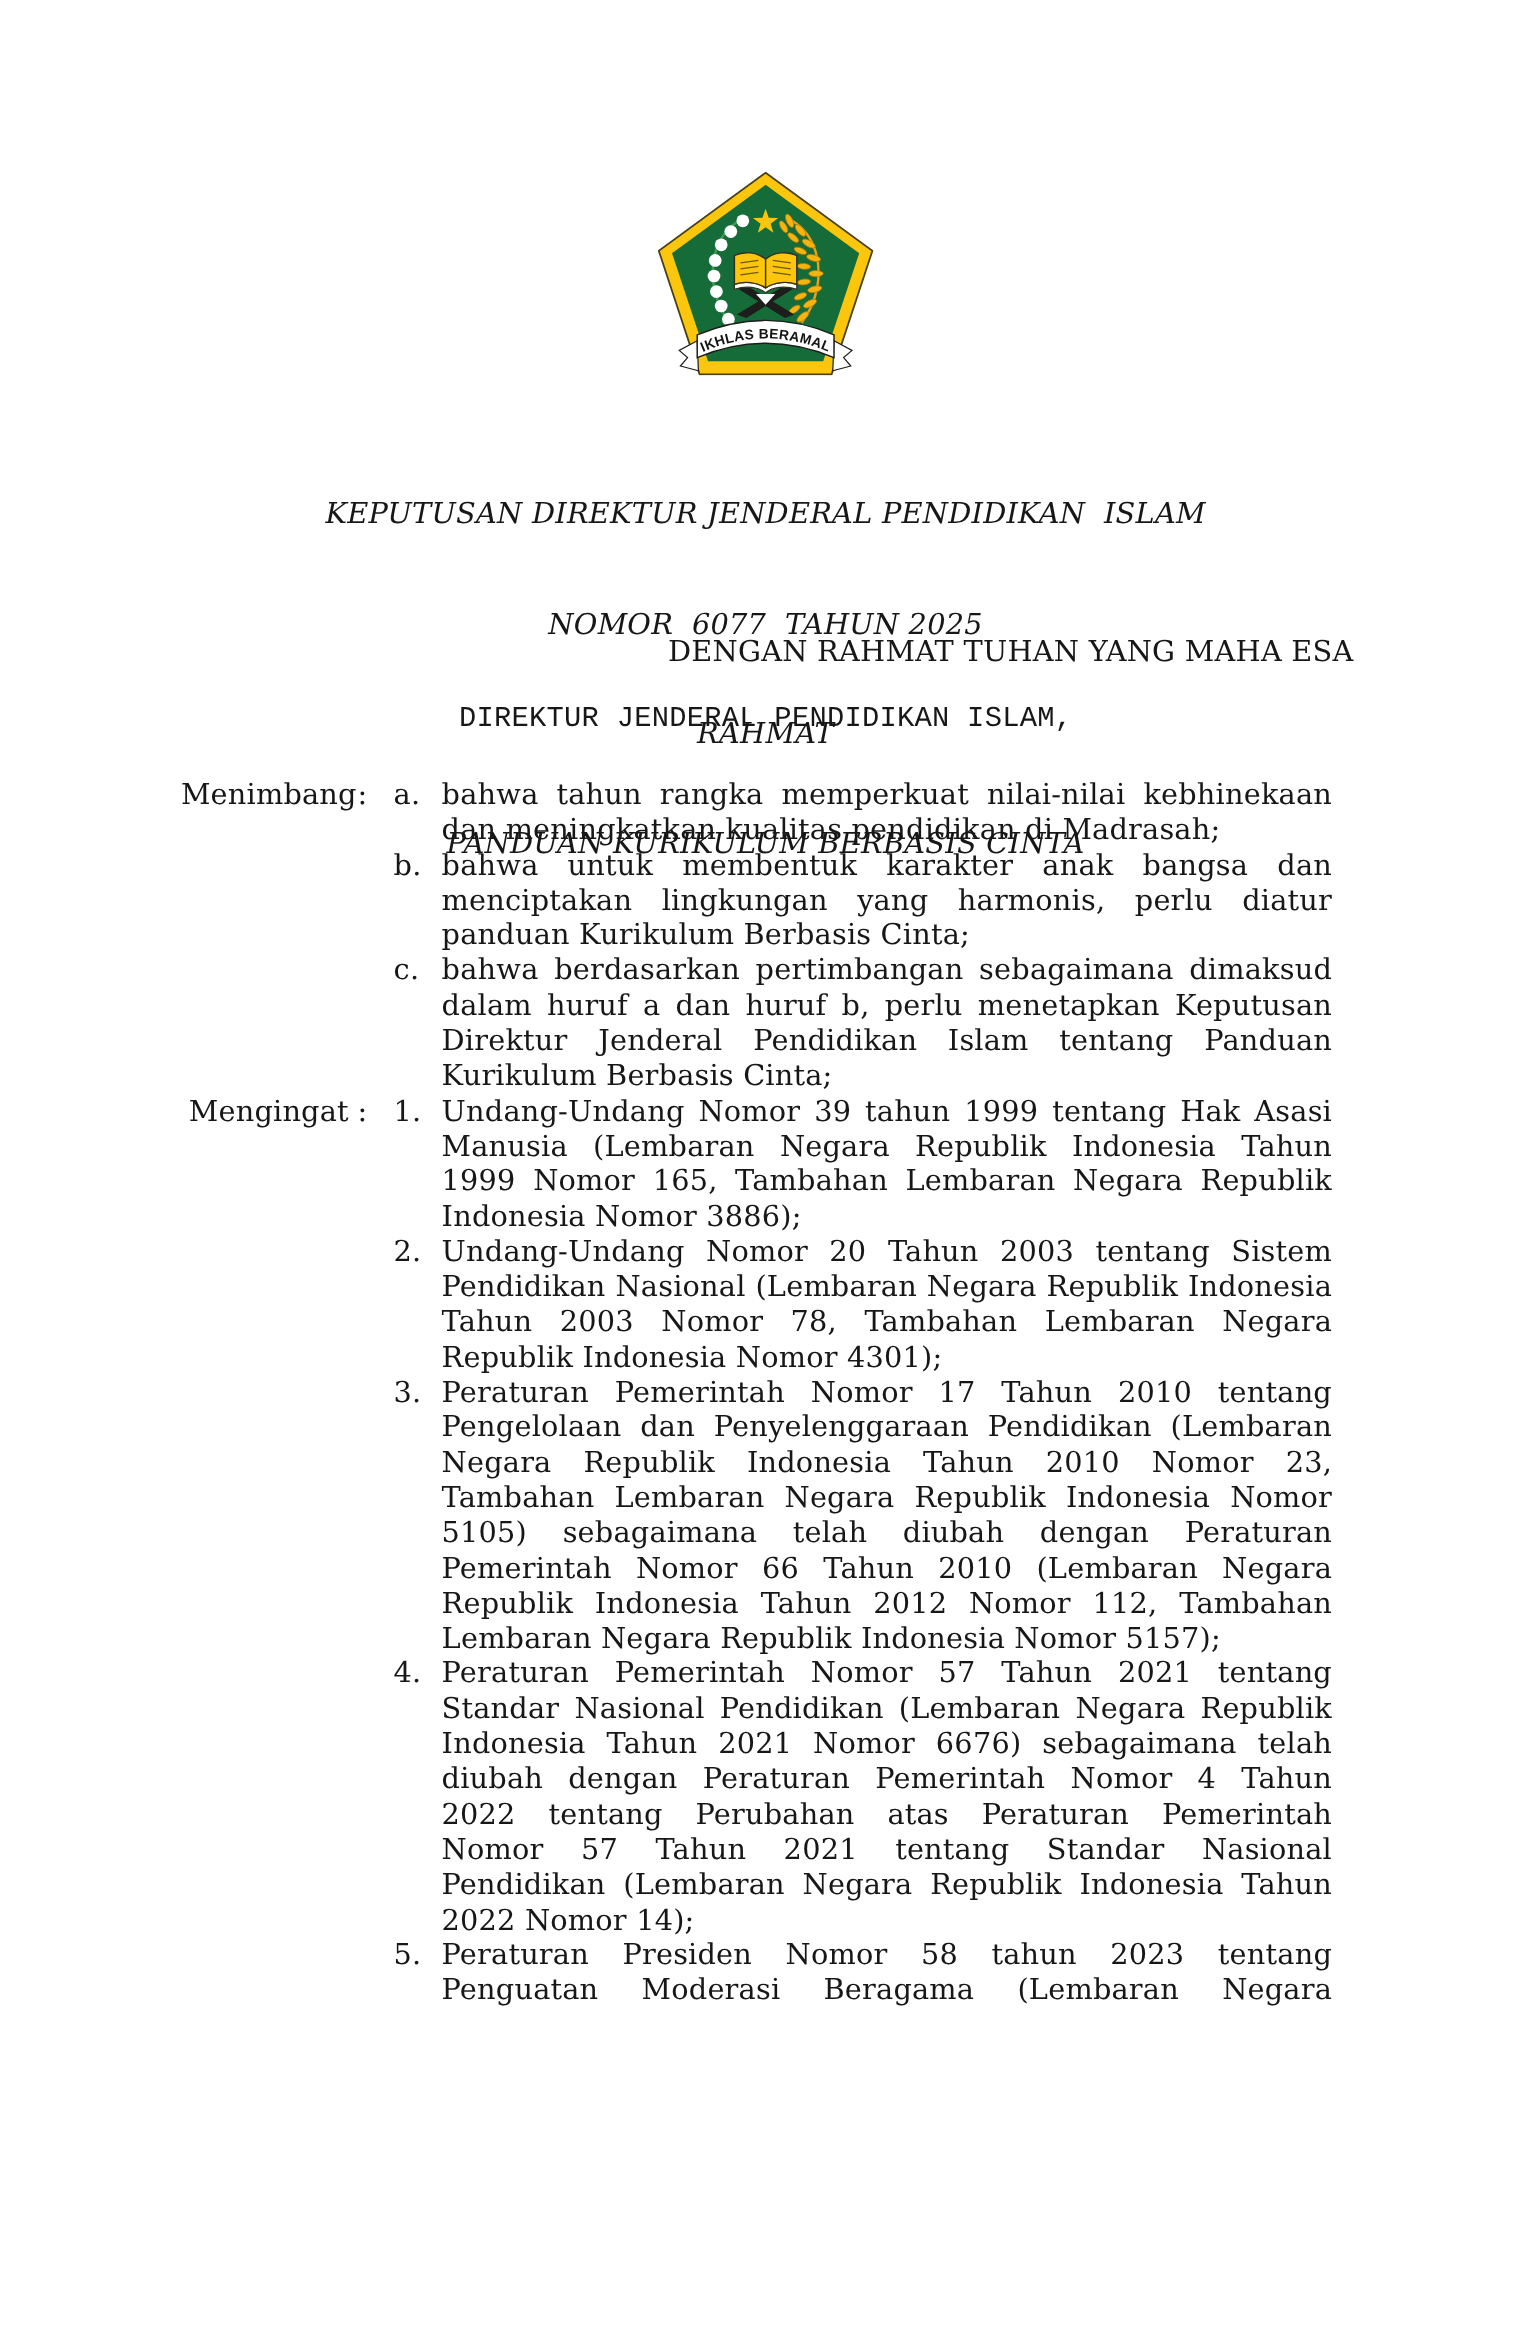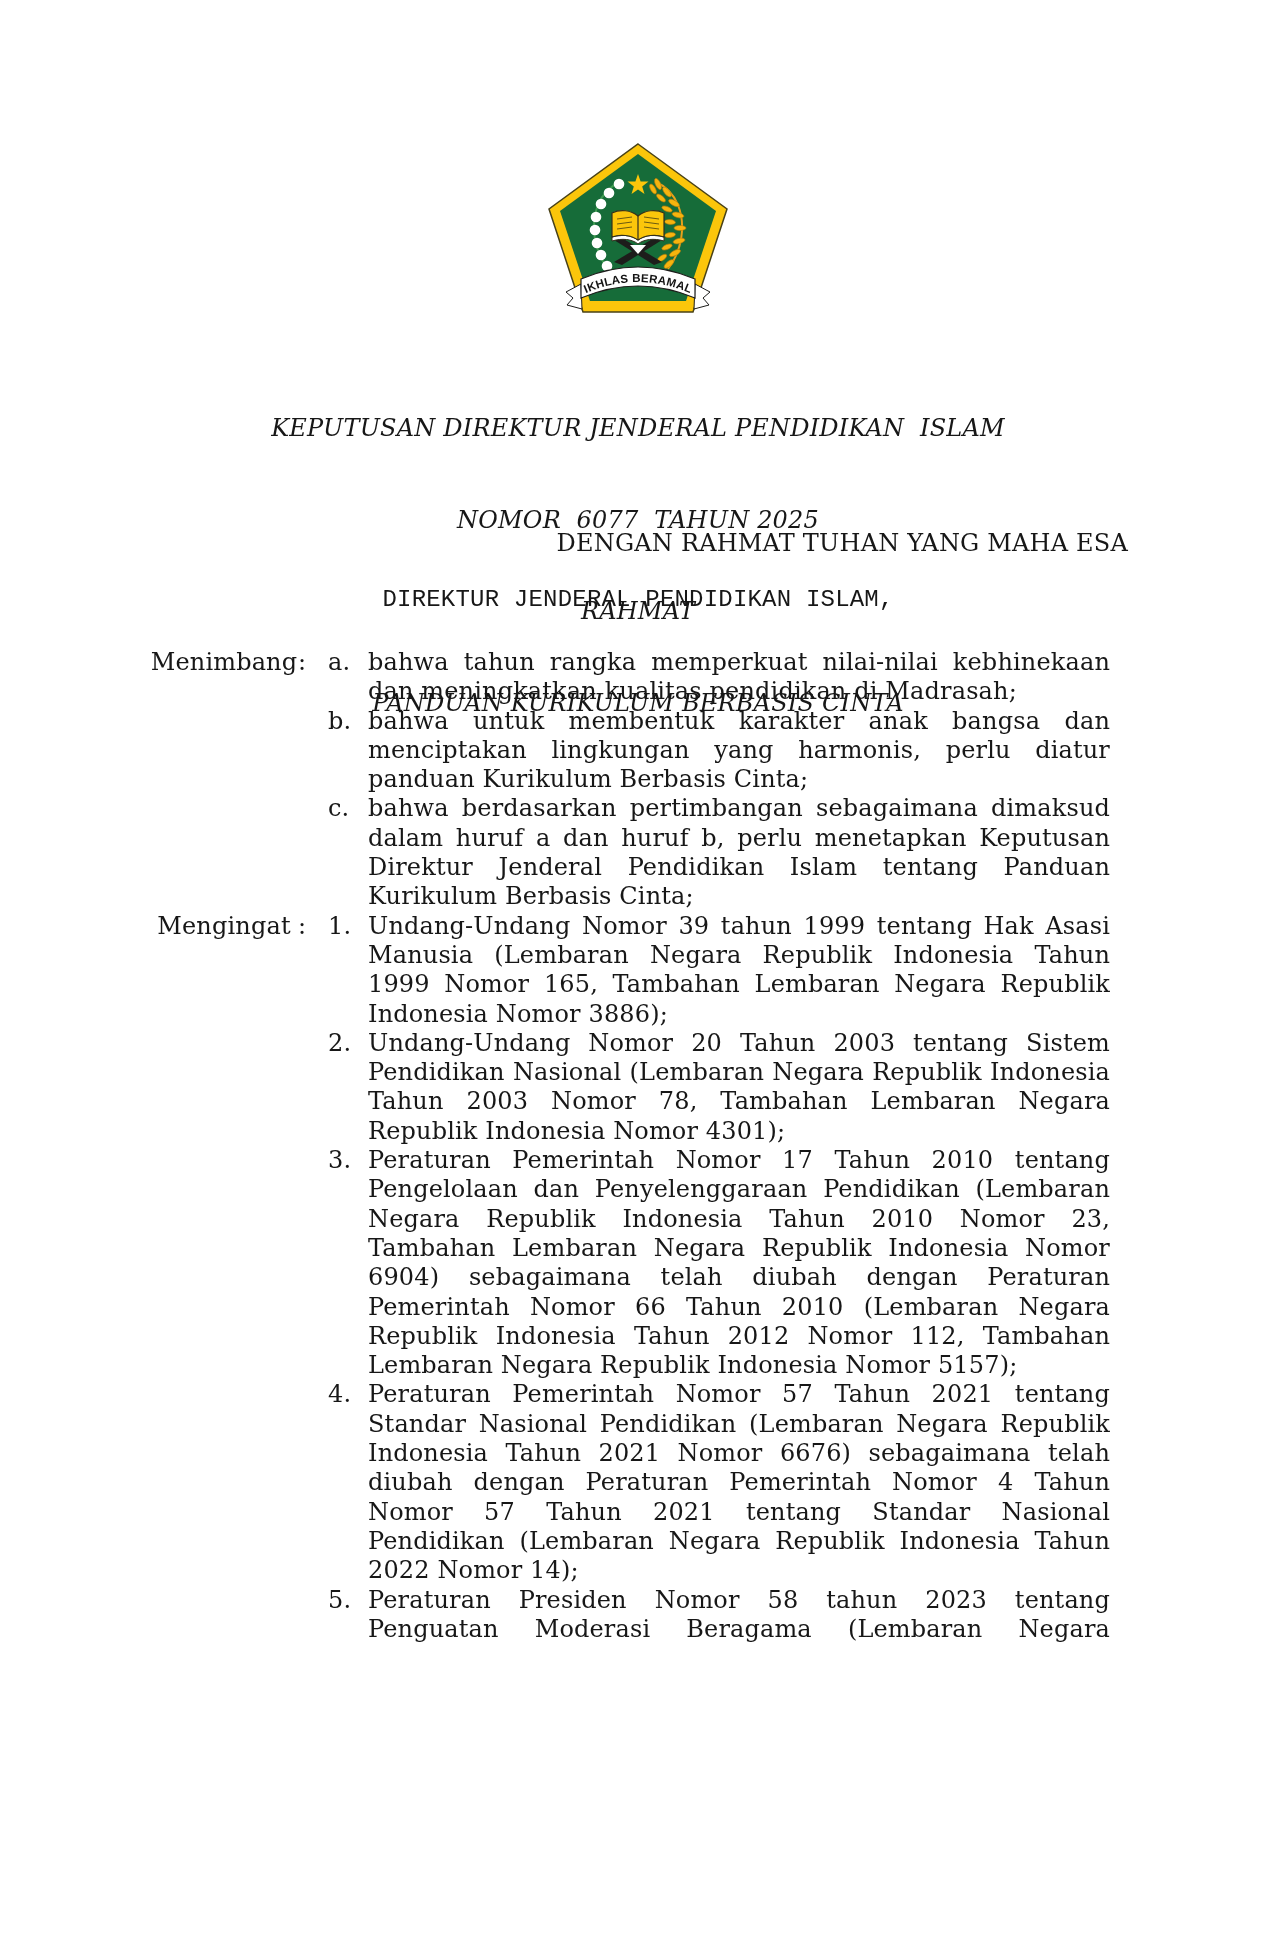--- a/index.html
+++ b/index.html
@@ -172,34 +172,35 @@
           </div>
         </div>
 
         <div class="item">
           <span class="marker">3.</span>
           <div class="ilines">
             <div class="jl">Peraturan Pemerintah Nomor 17 Tahun 2010 tentang</div>
             <div class="jl">Pengelolaan dan Penyelenggaraan Pendidikan (Lembaran</div>
             <div class="jl">Negara Republik Indonesia Tahun 2010 Nomor 23,</div>
             <div class="jl">Tambahan Lembaran Negara Republik Indonesia Nomor</div>
-            <div class="jl">6904) sebagaimana telah diubah dengan Peraturan</div>
+            <div class="jl">5105) sebagaimana telah diubah dengan Peraturan</div>
             <div class="jl">Pemerintah Nomor 66 Tahun 2010 (Lembaran Negara</div>
             <div class="jl">Republik Indonesia Tahun 2012 Nomor 112, Tambahan</div>
             <div class="jl last">Lembaran Negara Republik Indonesia Nomor 5157);</div>
           </div>
         </div>
 
         <div class="item">
           <span class="marker">4.</span>
           <div class="ilines">
             <div class="jl">Peraturan Pemerintah Nomor 57 Tahun 2021 tentang</div>
             <div class="jl">Standar Nasional Pendidikan (Lembaran Negara Republik</div>
             <div class="jl">Indonesia Tahun 2021 Nomor 6676) sebagaimana telah</div>
             <div class="jl">diubah dengan Peraturan Pemerintah Nomor 4 Tahun</div>
+            <div class="jl">2022 tentang Perubahan atas Peraturan Pemerintah</div>
             <div class="jl">Nomor 57 Tahun 2021 tentang Standar Nasional</div>
             <div class="jl">Pendidikan (Lembaran Negara Republik Indonesia Tahun</div>
             <div class="jl last">2022 Nomor 14);</div>
           </div>
         </div>
 
         <div class="item">
           <span class="marker">5.</span>
           <div class="ilines">
             <div class="jl">Peraturan Presiden Nomor 58 tahun 2023 tentang</div>

